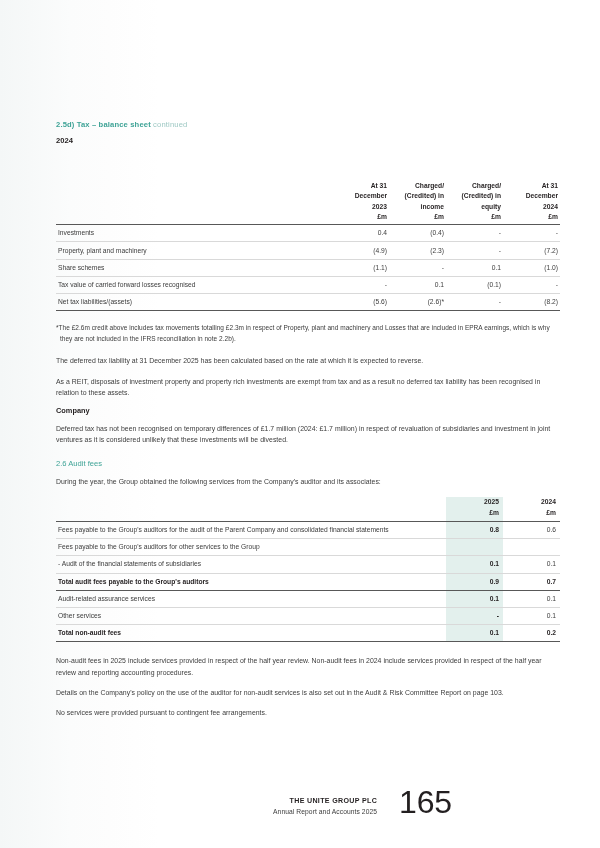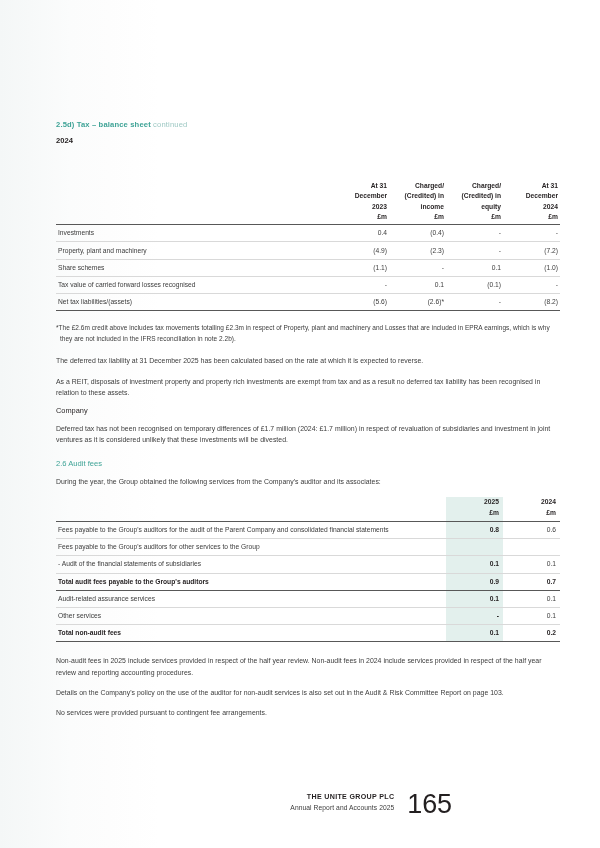--- a/index.html
+++ b/index.html
@@ -54,21 +54,21 @@
   .year-label {
     font-size: 7.6px;
     font-weight: bold;
     color: #231f20;
     margin: 0 0 14px 0;
     line-height: 1.2;
   }
 
   .sub-head {
     font-size: 7.4px;
-    font-weight: normal;
+    font-weight: bold;
     color: #231f20;
     margin: 0 0 7px 0;
     line-height: 1.2;
   }
 
   .teal-head {
     font-size: 7.6px;
     font-weight: normal;
     color: #3ea396;
     margin: 0 0 8px 0;
@@ -176,39 +176,39 @@
   .tbl2 tr.rule-top td { border-top: 1.1px solid #585858; }
   .tbl2 tr.rule-bottom td { border-bottom: 1.1px solid #585858; }
   .tbl2 tr.blankcell td.hl { background: #e3f0ed; }
 
   
   .footer {
     position: absolute;
     right: 44px;
     bottom: 31px;
     display: flex;
-    align-items: flex-start;
-    gap: 13px;
+    align-items: flex-end;
+    gap: 22px;
   }
   .footer-text { text-align: right; }
   .footer-company {
     font-size: 7.1px;
     font-weight: bold;
     color: #231f20;
     letter-spacing: 0.045em;
     line-height: 1.5;
   }
   .footer-sub {
     font-size: 6.7px;
     color: #3b3b3b;
     letter-spacing: 0.012em;
     line-height: 1.5;
   }
   .page-number {
-    font-size: 27px;
+    font-size: 32px;
     color: #231f20;
     line-height: 0.92;
     font-weight: normal;
     letter-spacing: -0.005em;
   }
 </style>
 </head>
 <body>
 
 <div class="page">

